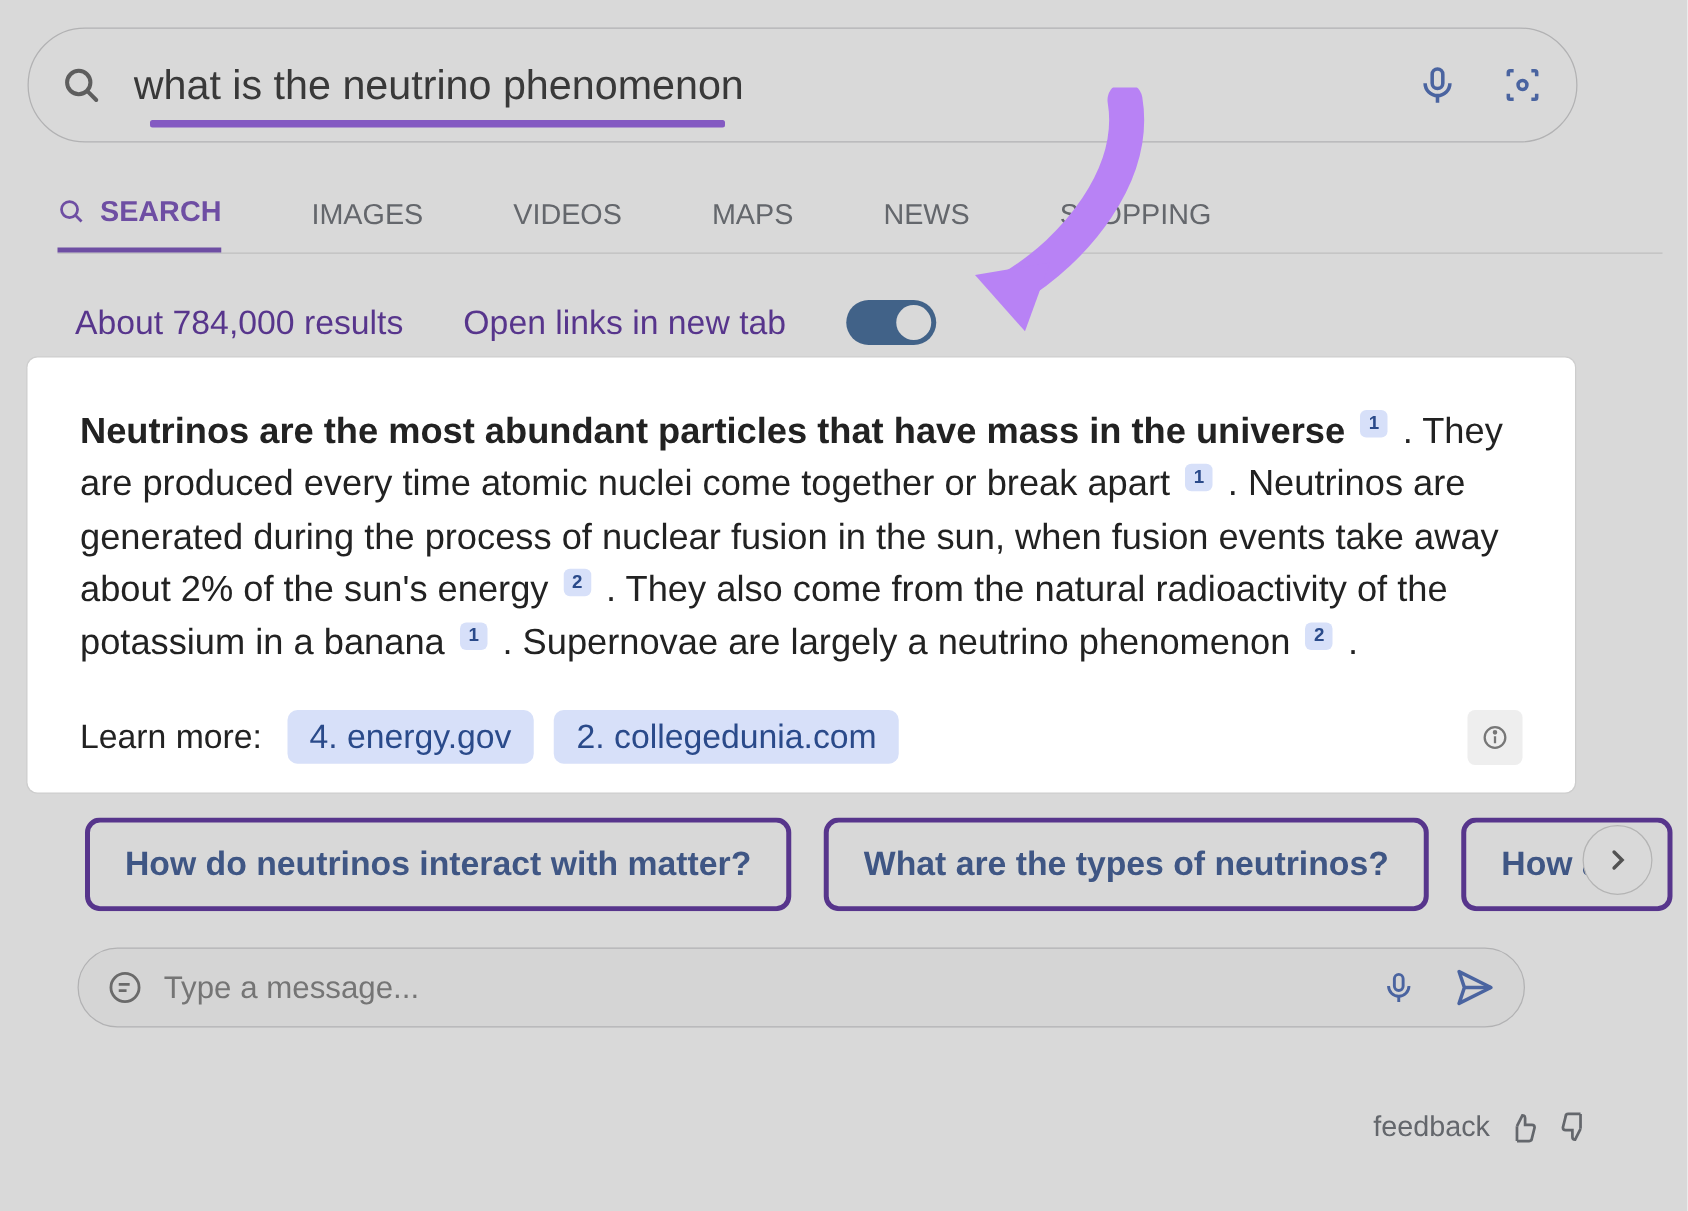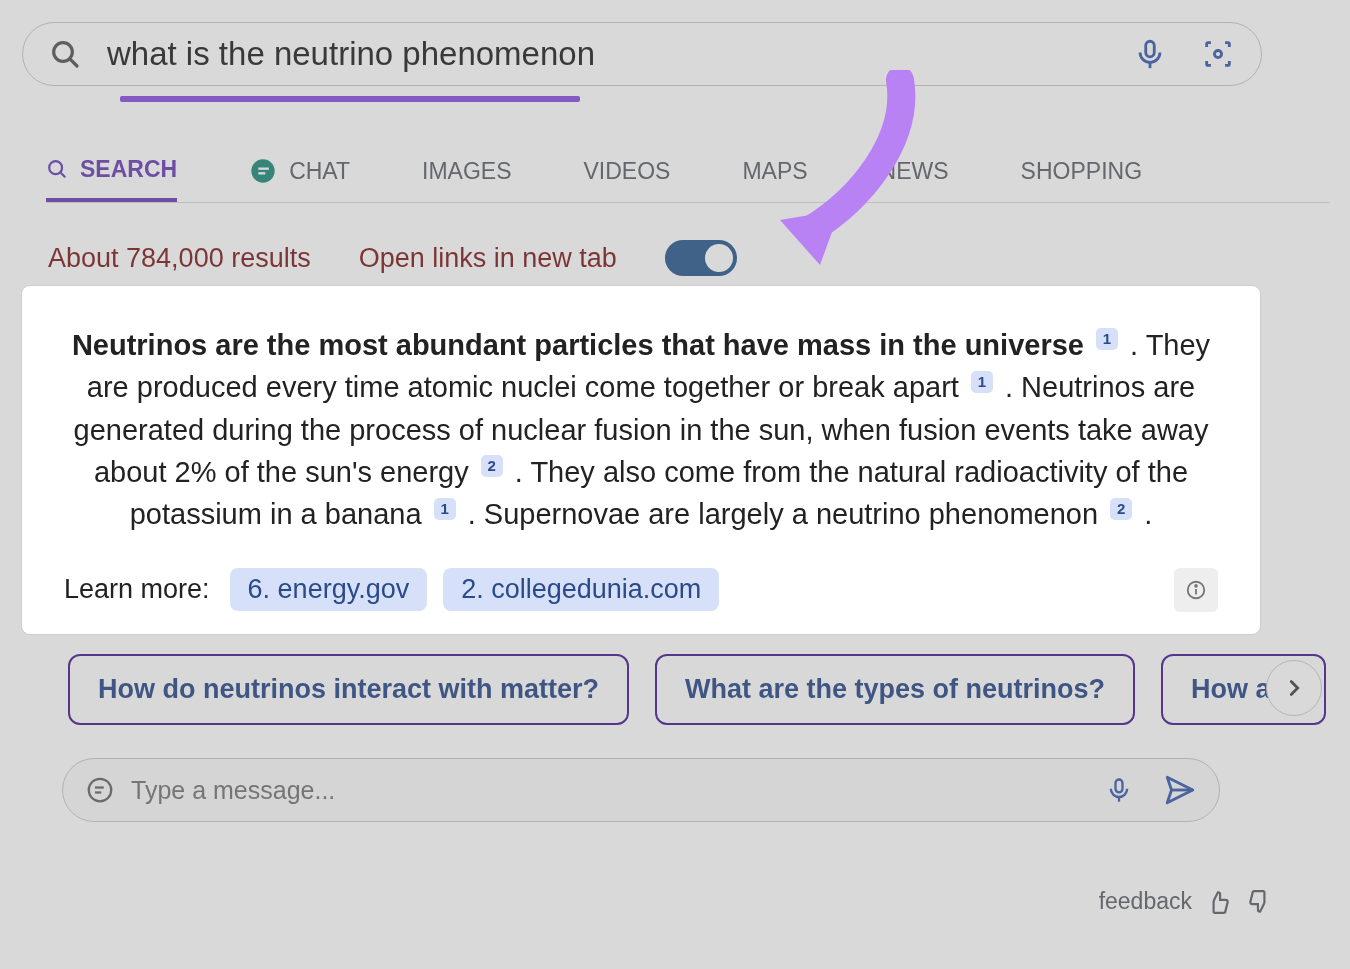--- a/index.html
+++ b/index.html
@@ -1,50 +1,50 @@
 <!DOCTYPE html>
 <html><head>
 <meta charset="utf-8">
 <style>
   * { box-sizing: border-box; margin: 0; padding: 0; }
   html, body { width: 1350px; height: 969px; font-family: Arial, Helvetica, sans-serif; background: #fff; overflow: hidden; }
   .dim-layer { position: relative; width: 100%; height: 100%; }
   .dim-overlay { position: absolute; inset: 0; background: rgba(120,120,120,0.28); pointer-events: none; z-index: 5; }
 
   
-  .searchbar { position: absolute; left: 22px; top: 22px; width: 1240px; height: 64px; border: 1px solid #c9c9cb; border-radius: 46px; display: flex; align-items: center; padding: 0 26px; background: #fff; }
+  .searchbar { position: absolute; left: 22px; top: 22px; width: 1240px; height: 92px; border: 1px solid #c9c9cb; border-radius: 46px; display: flex; align-items: center; padding: 0 26px; background: #fff; }
   .searchbar .icon-slot { display: flex; align-items: center; justify-content: center; }
   .searchbar input { flex: 1; border: none; outline: none; font-size: 33px; color: #222; background: transparent; padding-left: 26px; }
   .underline { position: absolute; left: 120px; top: 96px; width: 460px; height: 6px; background: #8a4fe0; border-radius: 2px; }
   .mic-camera { display: flex; gap: 34px; }
 
   
   .tabs { position: absolute; left: 46px; top: 140px; right: 20px; display: flex; align-items: center; gap: 72px; color: #5d6168; font-size: 23px; font-weight: 500; border-bottom: 1px solid #dcdcdc; height: 63px; }
   .tab { display: flex; align-items: center; gap: 12px; height: 100%; cursor: pointer; }
   .tab.active { color: #6b3fb5; border-bottom: 4px solid #6b3fb5; font-weight: 700; justify-content: center; }
   .tabs .more { margin-left: auto; display:flex; align-items:center; gap:10px; }
 
   
-  .results-line { position: absolute; left: 48px; top: 240px; display: flex; align-items: center; gap: 48px; font-size: 27px; color: #7f1d1d; }
+  .results-line { position: absolute; left: 60px; top: 240px; display: flex; align-items: center; gap: 48px; font-size: 27px; color: #4c1d95; }
   .toggle { width: 72px; height: 36px; background: #2d5a8f; border-radius: 18px; position: relative; }
   .toggle .knob { position: absolute; right: 4px; top: 4px; width: 28px; height: 28px; background: #fff; border-radius: 50%; }
 
   
   .answer-card { position: absolute; left: 22px; top: 286px; width: 1238px; background: #fff; border-radius: 8px; padding: 38px 42px 22px 42px; z-index: 20; box-shadow: 0 0 0 1px rgba(0,0,0,0.05); }
-  .answer-text { font-size: 29px; color: #222; line-height: 1.46; text-align: center; }
+  .answer-text { font-size: 29px; color: #222; line-height: 1.46; }
   .answer-text .bold { font-weight: 700; }
   .cite { display: inline-flex; align-items: center; justify-content: center; min-width: 22px; height: 22px; background: #d7e0f9; color: #2a4a8a; font-size: 15px; font-weight: 700; border-radius: 5px; padding: 0 5px; vertical-align: super; margin: 0 4px; }
   .learn-row { display: flex; align-items: center; gap: 16px; margin-top: 32px; font-size: 27px; }
   .learn-label { font-weight: 400; color: #222; margin-right: 4px;}
   .learn-chip { background: #d7e0f9; color: #2a4a8a; border-radius: 8px; padding: 6px 18px; font-size: 27px; }
   .info-circle { margin-left: auto; width: 44px; height: 44px; background: #eeeeee; border-radius: 6px; display:flex; align-items:center; justify-content:center;}
 
   
   .pills-row { position: absolute; left: 68px; top: 654px; right: 0; display: flex; gap: 26px; align-items: center; overflow: hidden; }
-  .pill { border: 2px solid #4c1d95; color: #2a4a8a; border-radius: 12px; padding: 18px 28px; font-size: 27px; font-weight: 600; white-space: nowrap; background:#fdfdfd88; }
+  .pill { border: 4px solid #4c1d95; color: #2a4a8a; border-radius: 12px; padding: 18px 28px; font-size: 27px; font-weight: 600; white-space: nowrap; background:#fdfdfd88; }
   .next-arrow { position: absolute; right: 28px; top: 660px; width: 56px; height: 56px; background: #fff; border: 1px solid #ccc; border-radius: 50%; display:flex; align-items:center; justify-content:center; z-index:3; }
 
   
   .msgbar { position: absolute; left: 62px; top: 758px; width: 1158px; height: 64px; border: 1px solid #c9c9cb; border-radius: 32px; display:flex; align-items:center; padding: 0 22px; background:#fafafa; }
   .msgbar input { flex:1; border:none; outline:none; background:transparent; font-size: 25px; color:#4d7c0f; padding-left:16px; }
 
   
   .feedback { position:absolute; right: 78px; bottom: 54px; display:flex; align-items:center; gap:14px; color:#5d6168; font-size:23px; }
 
   
@@ -88,30 +88,20 @@
 
   <div class="tabs">
     <div class="tab active">
       <svg width="22" height="22" viewBox="0 0 24 24" fill="none" stroke="#6b3fb5" stroke-width="2.4">
           <circle cx="10.5" cy="10.5" r="7"></circle>
           <line x1="21" y1="21" x2="16" y2="16"></line>
         </svg>
       <span>SEARCH</span>
     </div>
     <div class="tab">
-      <span>
-        <svg width="28" height="28" viewBox="0 0 24 24">
-            <circle cx="12" cy="12" r="10" fill="#1f8a7a"></circle>
-            <rect x="8" y="9" width="9" height="2" fill="#fff"></rect>
-            <rect x="8" y="13" width="6" height="2" fill="#fff"></rect>
-          </svg>
-      </span>
-      <span>CHAT</span>
-    </div>
-    <div class="tab">
         <span>IMAGES</span>
       </div>
     <div class="tab">
         <span>VIDEOS</span>
       </div>
     <div class="tab">
         <span>MAPS</span>
       </div>
     <div class="tab">
         <span>NEWS</span>
@@ -191,21 +181,21 @@
       <span>. Neutrinos are generated during the process of nuclear fusion in the sun, when fusion events take away about 2% of the sun's energy</span>
       <span class="cite">2</span>
       <span>. They also come from the natural radioactivity of the potassium in a banana</span>
       <span class="cite">1</span>
       <span>. Supernovae are largely a neutrino phenomenon</span>
       <span class="cite">2</span>
       <span>.</span>
     </div>
     <div class="learn-row">
       <span class="learn-label">Learn more:</span>
-      <span class="learn-chip">6. energy.gov</span>
+      <span class="learn-chip">4. energy.gov</span>
       <span class="learn-chip">2. collegedunia.com</span>
       <span class="info-circle">
         <svg width="22" height="22" viewBox="0 0 24 24" fill="none" stroke="#777" stroke-width="2">
             <circle cx="12" cy="12" r="9"></circle>
             <line x1="12" y1="11" x2="12" y2="17"></line>
             <circle cx="12" cy="7.5" r="1" fill="#777"></circle>
           </svg>
       </span>
     </div>
   </div>

